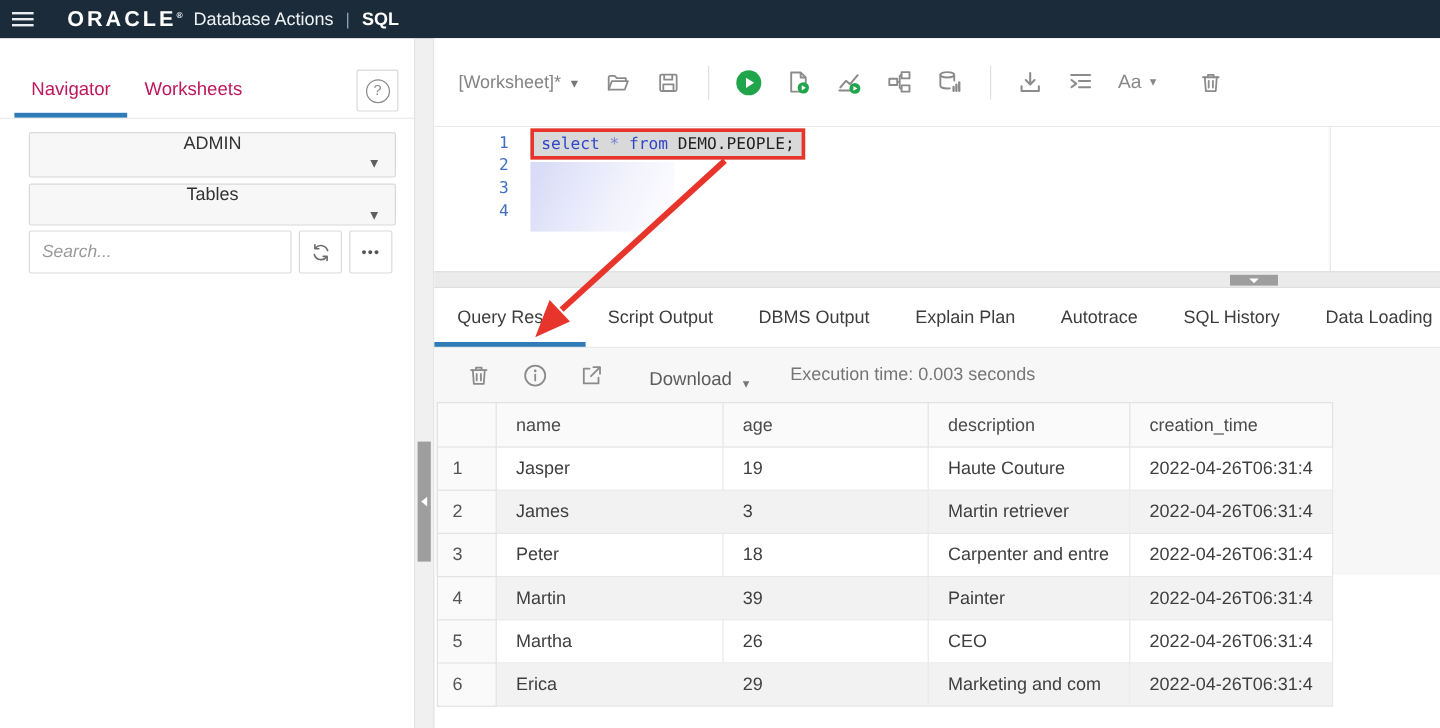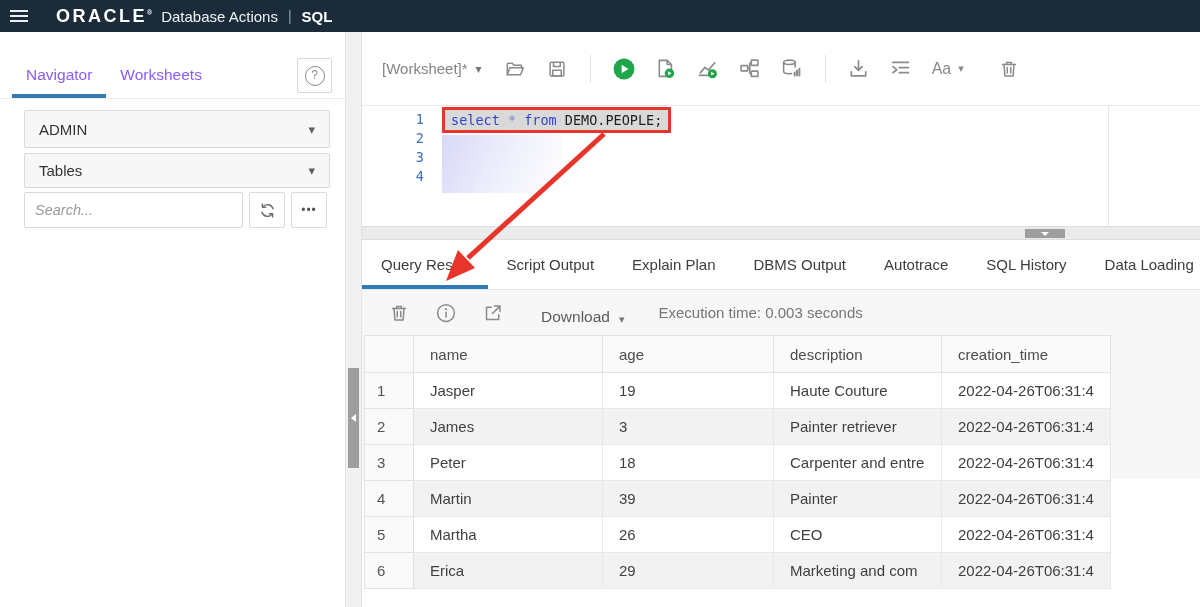--- a/index.html
+++ b/index.html
@@ -13,25 +13,25 @@
   .hamburger span { display:block; width:18px; height:2px; background:#e9eef2; margin:3px 0; }
   .brand { font-size:18px; font-weight:bold; letter-spacing:2.5px; margin-left:26px; }
   .brand sup { font-size:7px; letter-spacing:0; }
   .product { margin-left:9px; font-size:15px; color:#eef2f5; }
   .tb-divider { margin:0 10px; color:#8da0b1; font-size:14px; }
   .module { font-size:15px; font-weight:bold; }
 
   
   .sidebar { position:absolute; top:32px; left:0; width:345px; height:575px; background:#fff; }
   .side-tabs { display:flex; align-items:flex-end; height:67px; padding-left:12px; border-bottom:1px solid #ececec; }
-  .side-tab { position:relative; padding:12px 14px 14px; font-size:15.5px; color:#8b5cf6; cursor:pointer; }
+  .side-tab { position:relative; padding:12px 14px 14px; font-size:15.5px; color:#be185d; cursor:pointer; }
   .side-tab.active::after { content:""; position:absolute; left:0; right:0; bottom:0; height:4px; background:#2e7bb8; }
   .help-btn { position:absolute; top:26px; right:13px; width:35px; height:35px; border:1px solid #d9d9d9; border-radius:2px; background:#fff; display:flex; align-items:center; justify-content:center; cursor:pointer; }
   .help-circle { width:20px; height:20px; border:1.4px solid #8a8a8a; border-radius:50%; color:#8a8a8a; font-size:12px; line-height:17px; text-align:center; }
-  .select-box { position:absolute; left:24px; width:306px; background:#f7f7f7; border:1px solid #d9d9d9; border-radius:2px; display:flex; align-items:center; padding:0 14px; font-size:15px; color:#333; cursor:pointer; }
+  .select-box { position:absolute; left:24px; width:306px; background:#f7f7f7; border:1px solid #d9d9d9; border-radius:2px; display:flex; align-items:center; padding:0 14px; font-size:15px; color:#333; cursor:pointer;flex-direction:column; }
   .select-box .caret { margin-left:auto; color:#5f5f5f; font-size:13px; }
   .sb-schema { top:78px; height:38px; }
   .sb-type { top:121px; height:35px; }
   .search-input { position:absolute; left:24px; top:160px; width:219px; height:36px; border:1px solid #d9d9d9; border-radius:2px; padding:16px 10px; font-size:14.5px; font-style:italic; color:#555; background:#fff; outline:none; font-family:"Liberation Sans",sans-serif; }
   .search-input::placeholder { color:#9a9a9a; font-style:italic; }
   .sq-btn { position:absolute; top:160px; width:36px; height:36px; background:#fff; border:1px solid #d9d9d9; border-radius:2px; display:flex; align-items:center; justify-content:center; color:#666; cursor:pointer; }
   .btn-refresh { left:249px; }
   .btn-more { left:291px; font-size:12px; letter-spacing:1px; color:#555; }
 
   
@@ -259,22 +259,22 @@
 
     <div class="hsplit">
       <div class="hsplit-handle">
         <div class="tri-down"></div>
       </div>
     </div>
 
     <div class="result-tabs">
       <div class="rtab active">Query Result</div>
       <div class="rtab">Script Output</div>
+      <div class="rtab">DBMS Output</div>
       <div class="rtab">Explain Plan</div>
-      <div class="rtab">DBMS Output</div>
       <div class="rtab">Autotrace</div>
       <div class="rtab">SQL History</div>
       <div class="rtab">Data Loading</div>
     </div>
 
     <div class="results">
       <div class="res-toolbar">
         <div class="res-icon">
           <svg width="20" height="20" viewBox="0 0 16 16" fill="none" stroke="#8b8b8b" stroke-width="1.2" stroke-linecap="round" stroke-linejoin="round">
             <path d="M2.8 4.3 h10.4"></path>
@@ -327,21 +327,21 @@
               <td class="rownum">1</td>
               <td>Jasper</td>
               <td class="age">19</td>
               <td>Haute Couture</td>
               <td>2022-04-26T06:31:4</td>
             </tr>
             <tr class="even">
               <td class="rownum">2</td>
               <td>James</td>
               <td class="age">3</td>
-              <td>Painter retriever</td>
+              <td>Martin retriever</td>
               <td>2022-04-26T06:31:4</td>
             </tr>
             <tr>
               <td class="rownum">3</td>
               <td>Peter</td>
               <td class="age">18</td>
               <td>Carpenter and entre</td>
               <td>2022-04-26T06:31:4</td>
             </tr>
             <tr class="even">

